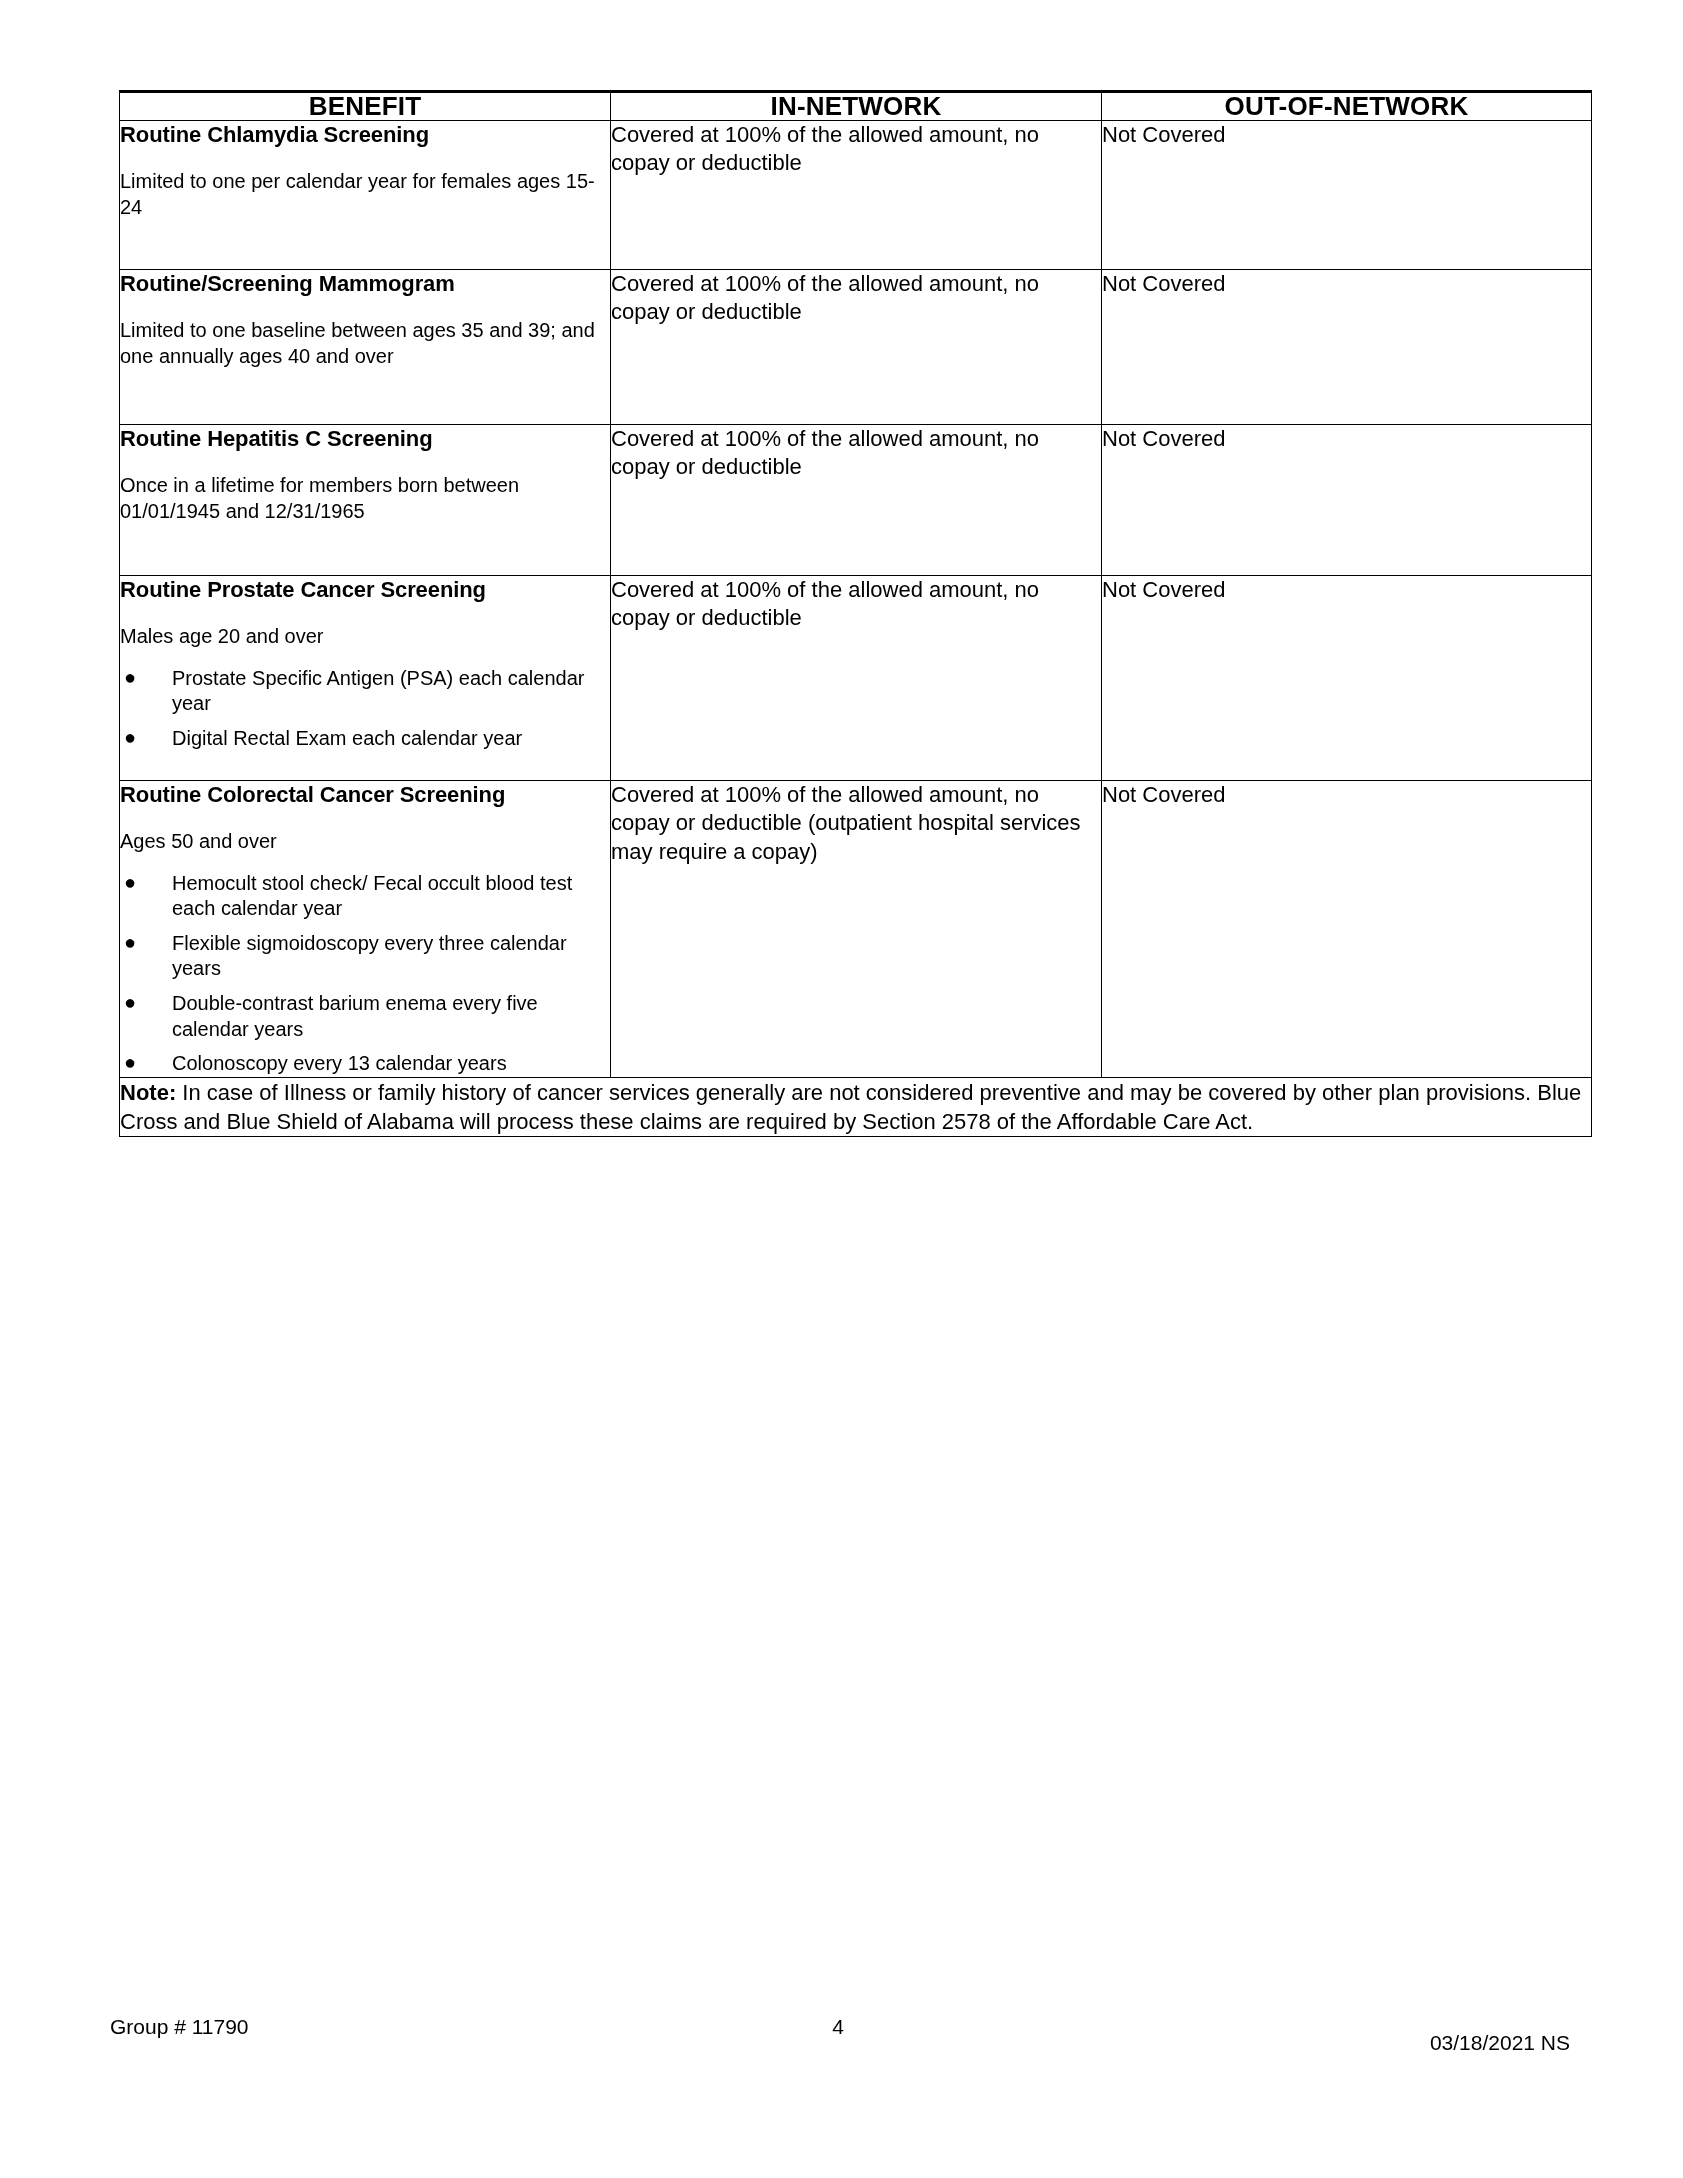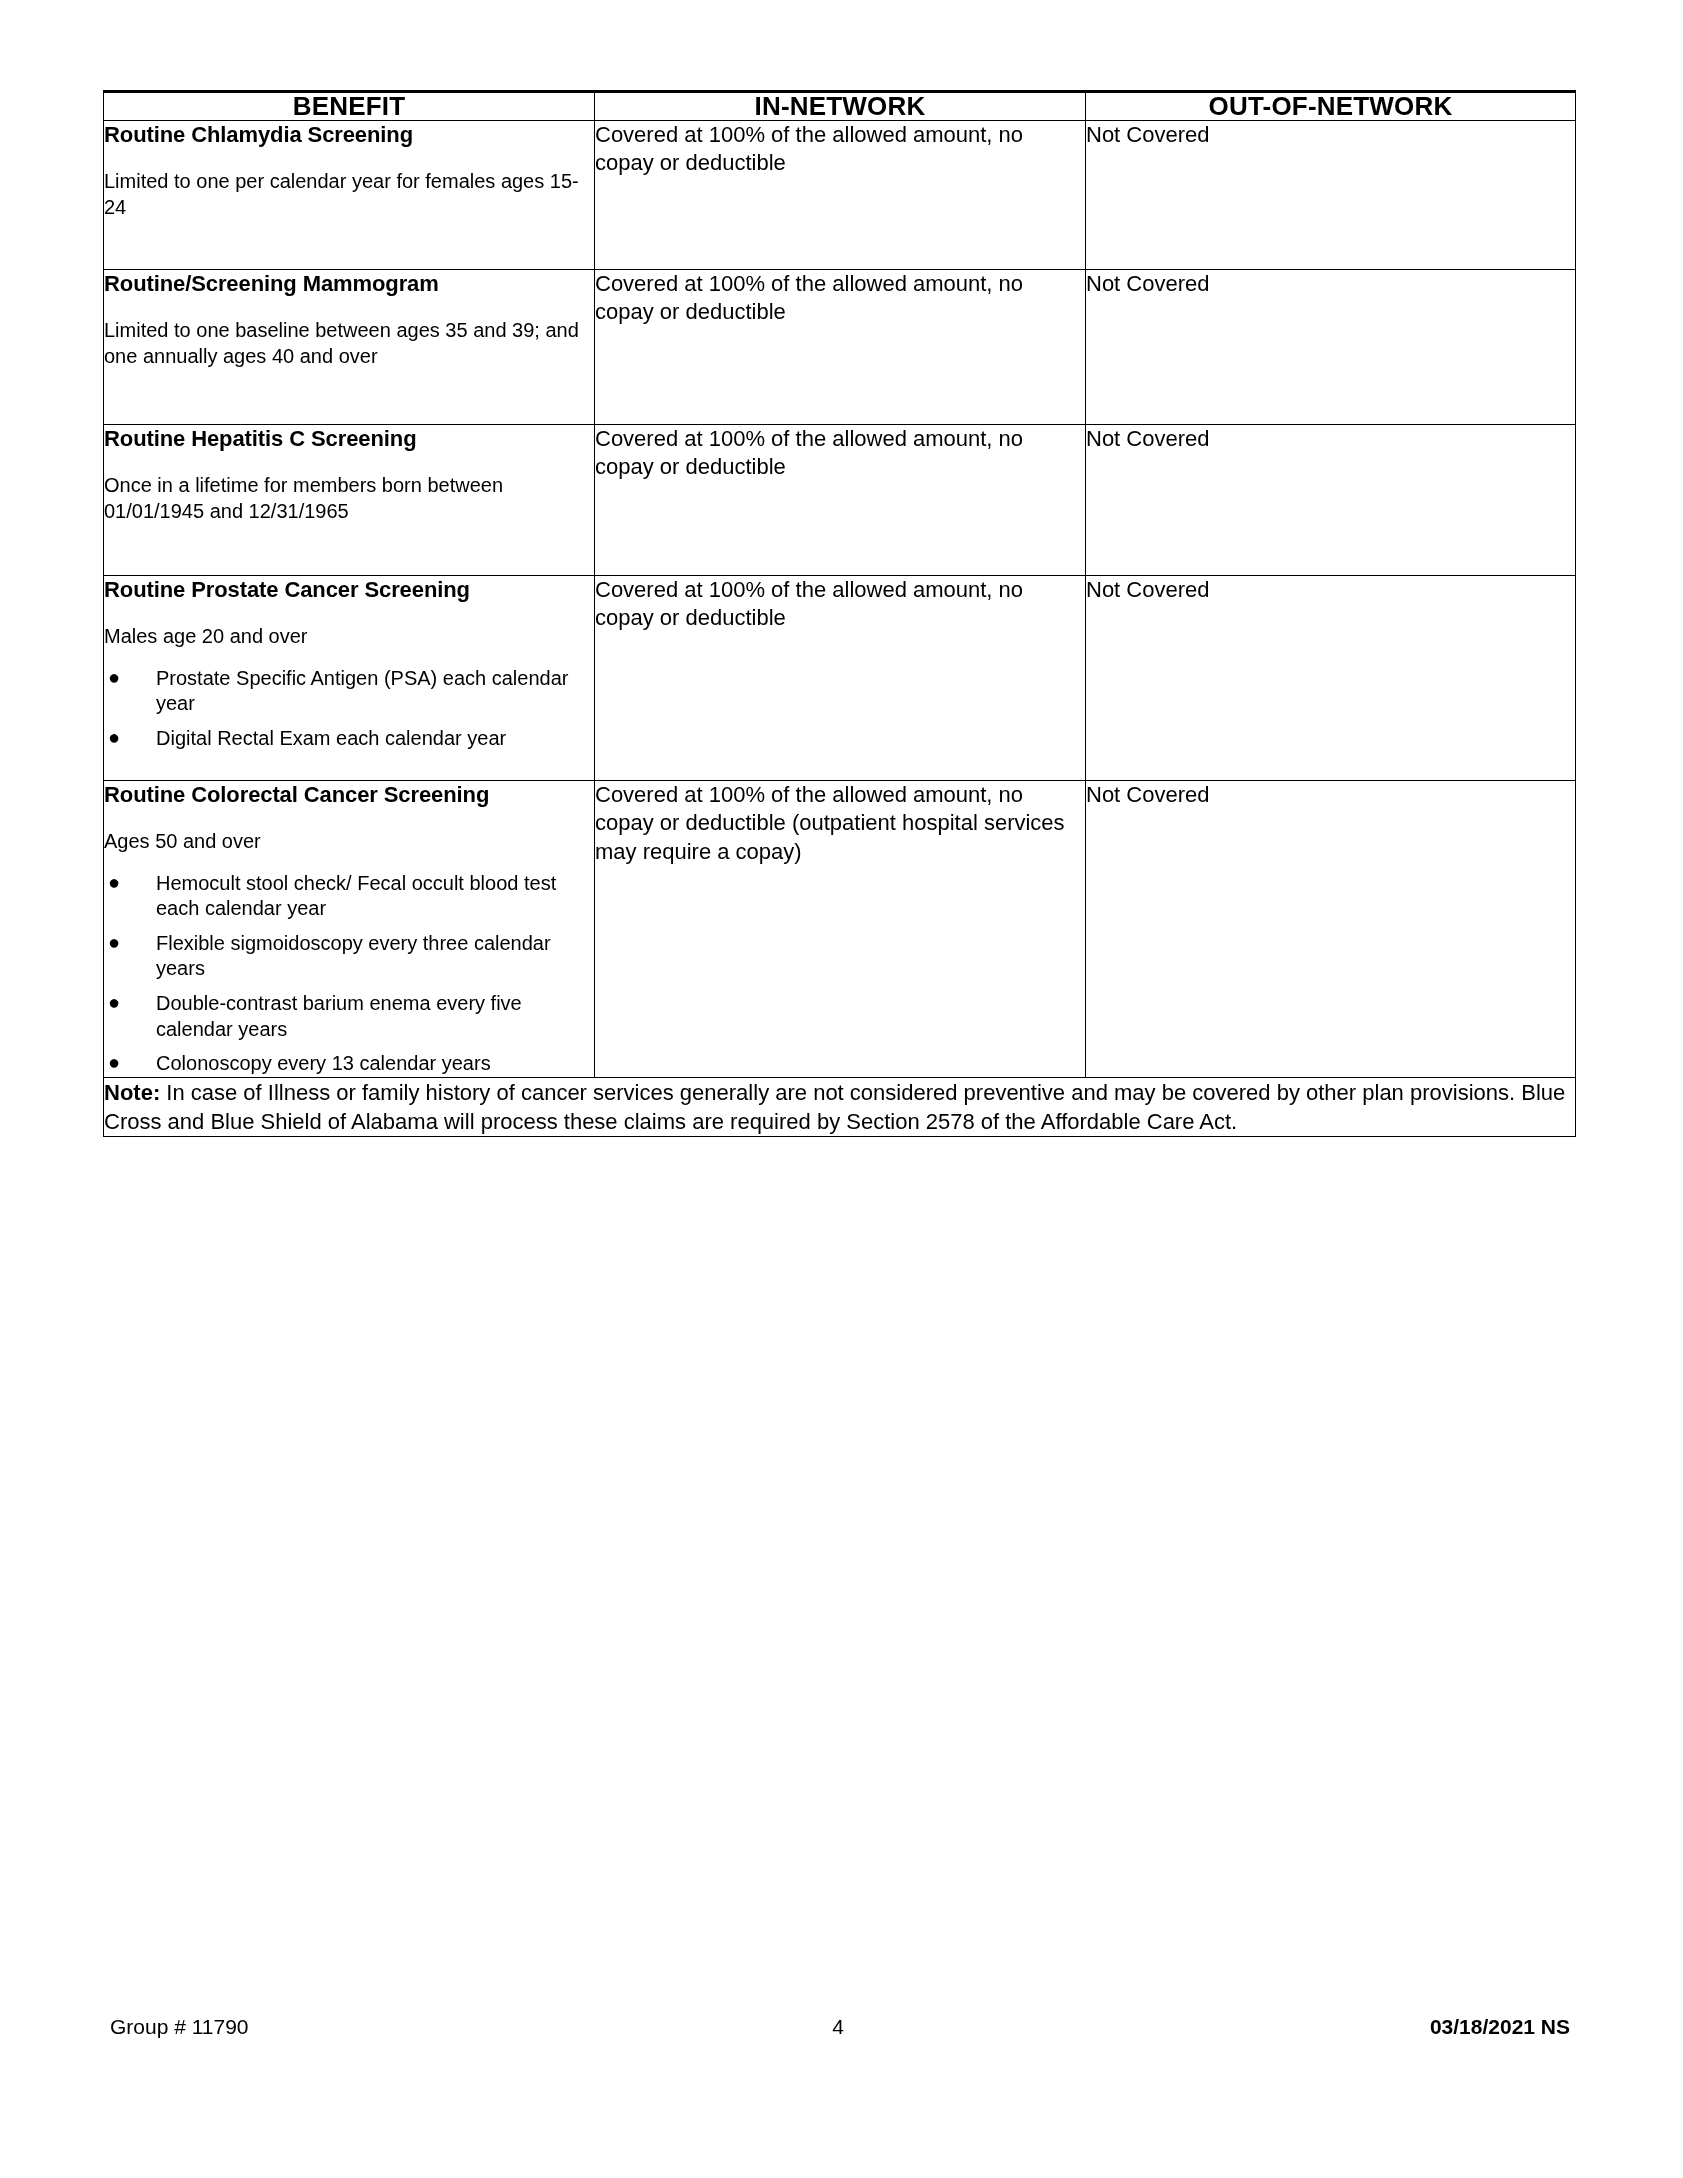--- a/index.html
+++ b/index.html
@@ -20,21 +20,21 @@
     position: absolute;
     left: 0; top: 0;
     width: 1683px;
     height: 2178px;
     box-sizing: border-box;
   }
 
   
   .benefit-table {
     position: absolute;
-    left: 103px;
+    left: 119px;
     top: 90px;
     width: 1472px;
     border-collapse: collapse;
     table-layout: fixed;
   }
   .benefit-table td,
   .benefit-table th {
     border: 1.7px solid #000;
     vertical-align: top;
     padding: 0;
@@ -116,21 +116,21 @@
     position: absolute;
     left: 102px;
     top: 2010px;
     width: 1472px;
     height: 34px;
     font-size: 21px;
     line-height: 34px;
   }
   .footer .f-left   { position: absolute; left: 8px;  top: 0; }
   .footer .f-center { position: absolute; left: 0; right: 0; top: 0; text-align: center; }
-  .footer .f-right  { position: absolute; right: 4px; top: 0; font-weight: bold; }
+  .footer .f-right  { position: absolute; right: 4px; top: 16px; }
 </style>
 </head>
 <body>
 
 <div class="page">
 
   <table class="benefit-table">
     <colgroup>
       <col class="c-benefit">
       <col class="c-in">

